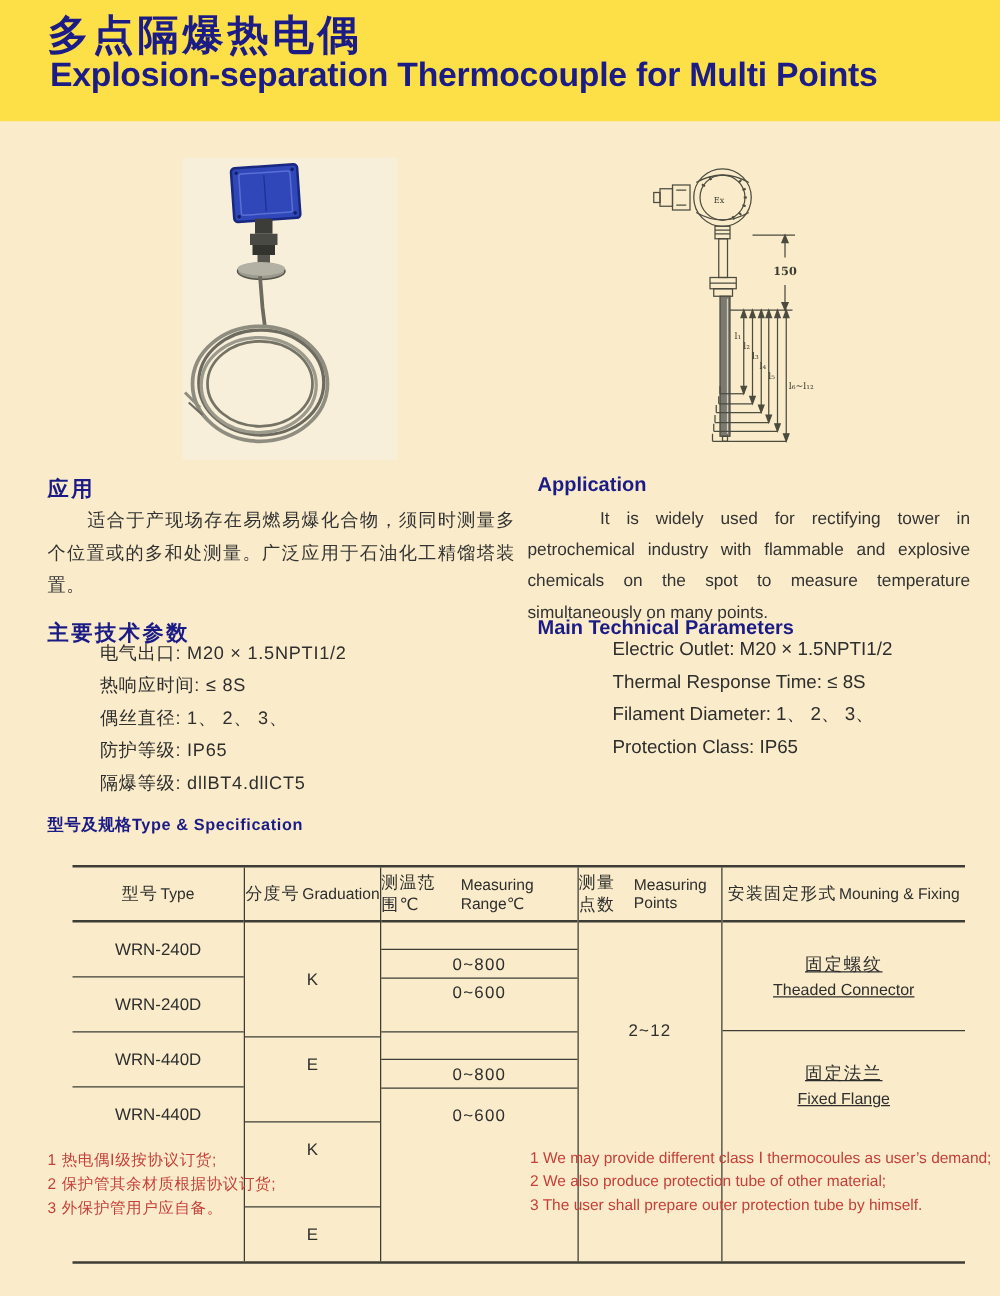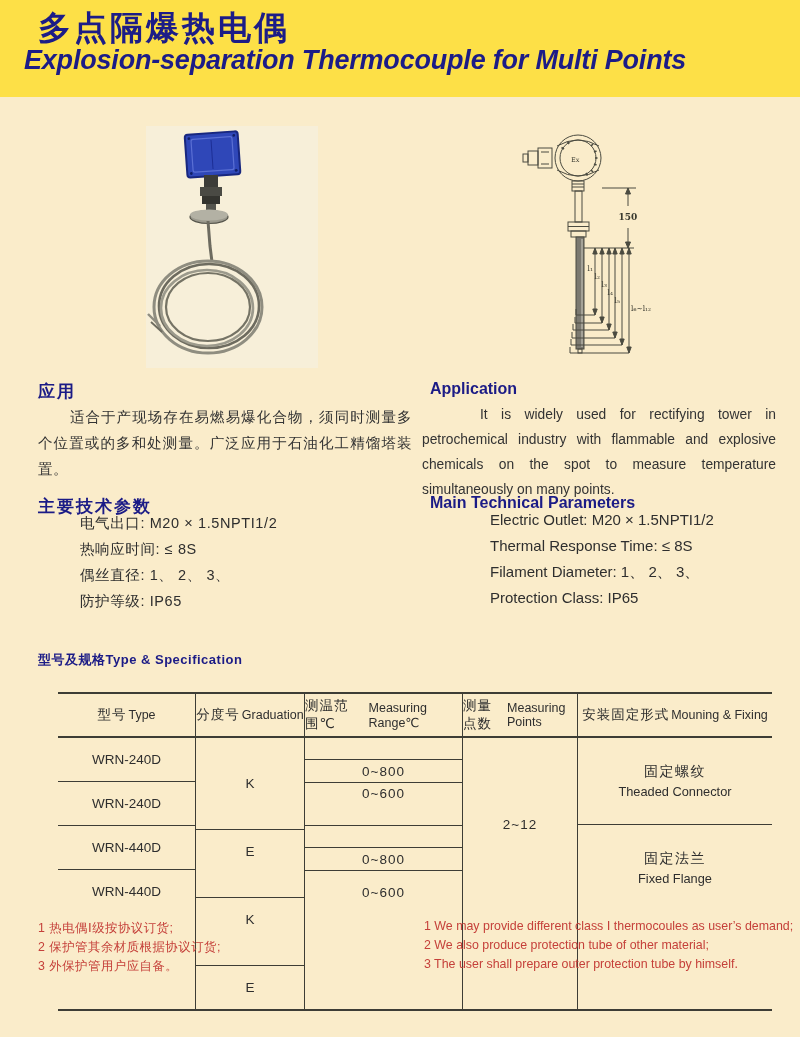--- a/index.html
+++ b/index.html
@@ -2,21 +2,21 @@
 <html><head>
 <meta charset="utf-8">
 <style>
   html,body{margin:0;padding:0;}
   body{width:800px;height:1037px;font-family:"Liberation Sans","DejaVu Sans",sans-serif;}
   .page{position:relative;width:800px;height:1037px;background:#fde047;overflow:hidden;padding-left:44px;}
   .content-bg{position:absolute;left:0;top:97px;right:0;bottom:0;background:#faecca;}
 
   
   .title-zh{position:absolute;left:38px;top:6px;font-size:33px;font-weight:bold;color:#1c1c87;letter-spacing:3px;}
-  .title-en{position:absolute;left:24px;top:45px;font-size:27px;font-weight:bold;font-style:italic;color:#1c1c87;letter-spacing:-0.2px;white-space:nowrap;}
+  .title-en{position:absolute;left:40px;top:45px;font-size:27px;font-weight:bold;color:#1c1c87;letter-spacing:-0.2px;white-space:nowrap;}
 
   
   .h-nav{font-weight:bold;color:#1b1b86;}
   .h-zh{font-size:17px;letter-spacing:2px;}
   .h-en{font-size:16px;}
 
   
   .para{color:#333333;text-align:justify;}
   .para-zh{position:absolute;left:38px;top:404px;width:374px;font-size:14.5px;line-height:26px;text-indent:2.2em;letter-spacing:0.5px;}
   .para-en{position:absolute;left:422px;top:402px;width:354px;font-size:13.8px;line-height:25px;text-indent:4.2em;}
@@ -43,21 +43,21 @@
   .hcell .zh{font-size:13.5px;letter-spacing:1px;}
   .hcell .en{font-size:12.5px;}
   .dcell{display:flex;align-items:center;justify-content:center;font-size:13.5px;}
   .r43{height:43px;}
   .c1 .dcell + .dcell,.c2 .dcell + .dcell{border-top:1px solid #3d3d35;}
   .sub{display:flex;align-items:center;justify-content:center;font-size:13.5px;letter-spacing:1px;}
   .sub + .sub{border-top:1px solid #3d3d35;}
   .s-empty1{height:21px;} .s-800{height:22px;} .s-600a{height:43px;align-items:flex-start;padding-top:3px;box-sizing:border-box;}
   .s-empty2{height:21px;} .s-800b{height:22px;} .s-600b{height:43px;}
   .points-cell{height:172px;display:flex;align-items:center;justify-content:center;font-size:13.5px;letter-spacing:1px;}
-  .mount-cell{height:86px;box-sizing:border-box;display:flex;flex-direction:column;align-items:center;justify-content:center;gap:3px;}
+  .mount-cell{height:86px;box-sizing:border-box;display:flex;flex-direction:column;align-items:center;justify-content:center;gap:3px;text-decoration:underline;}
   .mount-cell + .mount-cell{border-top:1px solid #3d3d35;}
   .mount-cell .zh{font-size:14px;letter-spacing:1.5px;}
   .mount-cell .en{font-size:12.8px;}
 
   
   .notes{position:absolute;color:#c5403a;font-size:12.4px;}
   .notes div{line-height:19px;white-space:nowrap;}
   .notes-zh{left:38px;top:919px;letter-spacing:0.5px;}
   .notes-en{left:424px;top:917px;}
 
@@ -205,20 +205,21 @@
   <div class="para para-zh">适合于产现场存在易燃易爆化合物，须同时测量多个位置或的多和处测量。广泛应用于石油化工精馏塔装置。</div>
   <div class="h-nav h-en app-h-en">Application</div>
   <div class="para para-en">It is widely used for rectifying tower in petrochemical industry with flammable and explosive chemicals on the spot to measure temperature simultaneously on many points.</div>
 
   <div class="h-nav h-zh param-h-zh">主要技术参数</div>
   <div class="param-list param-list-zh">
     <div>电气出口:  M20 × 1.5NPTI1/2</div>
     <div>热响应时间:  ≤ 8S</div>
     <div>偶丝直径:    1、   2、   3、</div>
     <div>防护等级:  IP65</div>
+    <div>隔爆等级:  dllBT4.dllCT5</div>
   </div>
   <div class="h-nav h-en param-h-en">Main Technical Parameters</div>
   <div class="param-list param-list-en">
     <div>Electric Outlet: M20 × 1.5NPTI1/2</div>
     <div>Thermal Response Time:  ≤ 8S</div>
     <div>Filament Diameter:   1、  2、  3、</div>
     <div>Protection Class:  IP65</div>
   </div>
 
   <div class="spec-h">型号及规格Type &amp; Specification</div>

